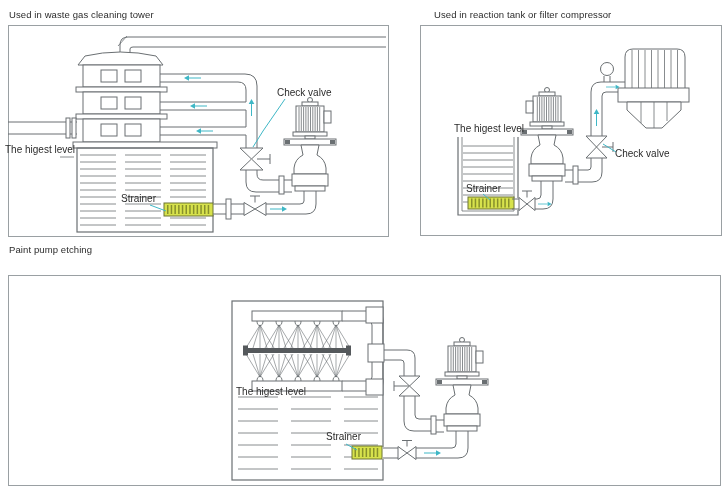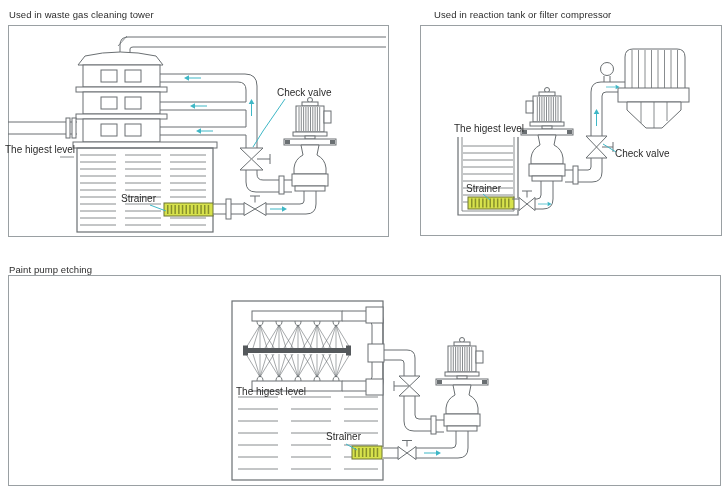--- a/index.html
+++ b/index.html
@@ -5,21 +5,21 @@
   html,body{margin:0;padding:0;background:#fff;}
   .stage{position:relative;width:725px;height:500px;background:#fff;overflow:hidden;
          font-family:"Liberation Sans",sans-serif;color:var(--text,#2b2b2b);}
   .panel{position:absolute;border:1px solid var(--panel-border,#9aa0a3);background:#fff;}
   #panel-1{left:8px;top:25px;width:379px;height:210px;}
   #panel-2{left:420px;top:25px;width:300px;height:209px;}
   #panel-3{left:8px;top:275px;width:711px;height:209px;}
   .title{position:absolute;font-size:9.5px;letter-spacing:.1px;white-space:nowrap;}
   #title-1{left:9px;top:9px;}
   #title-2{left:418px;top:9px;margin-left:16px;}
-  #title-3{left:9px;top:264px;}
+  #title-3{left:9px;top:244px;}
   .lbl{position:absolute;font-size:10px;white-space:nowrap;}
   #d1-level{left:5px;top:144px;}
   #d1-checkvalve{left:277px;top:87px;}
   #d1-strainer{left:121px;top:193px;}
   #d2-level{left:454px;top:123px;}
   #d2-strainer{left:466px;top:183px;}
   #d2-checkvalve{left:615px;top:148px;}
   #d3-level{left:236px;top:386px;}
   #d3-strainer{left:326px;top:431px;}
   svg.overlay{position:absolute;left:0;top:0;}

